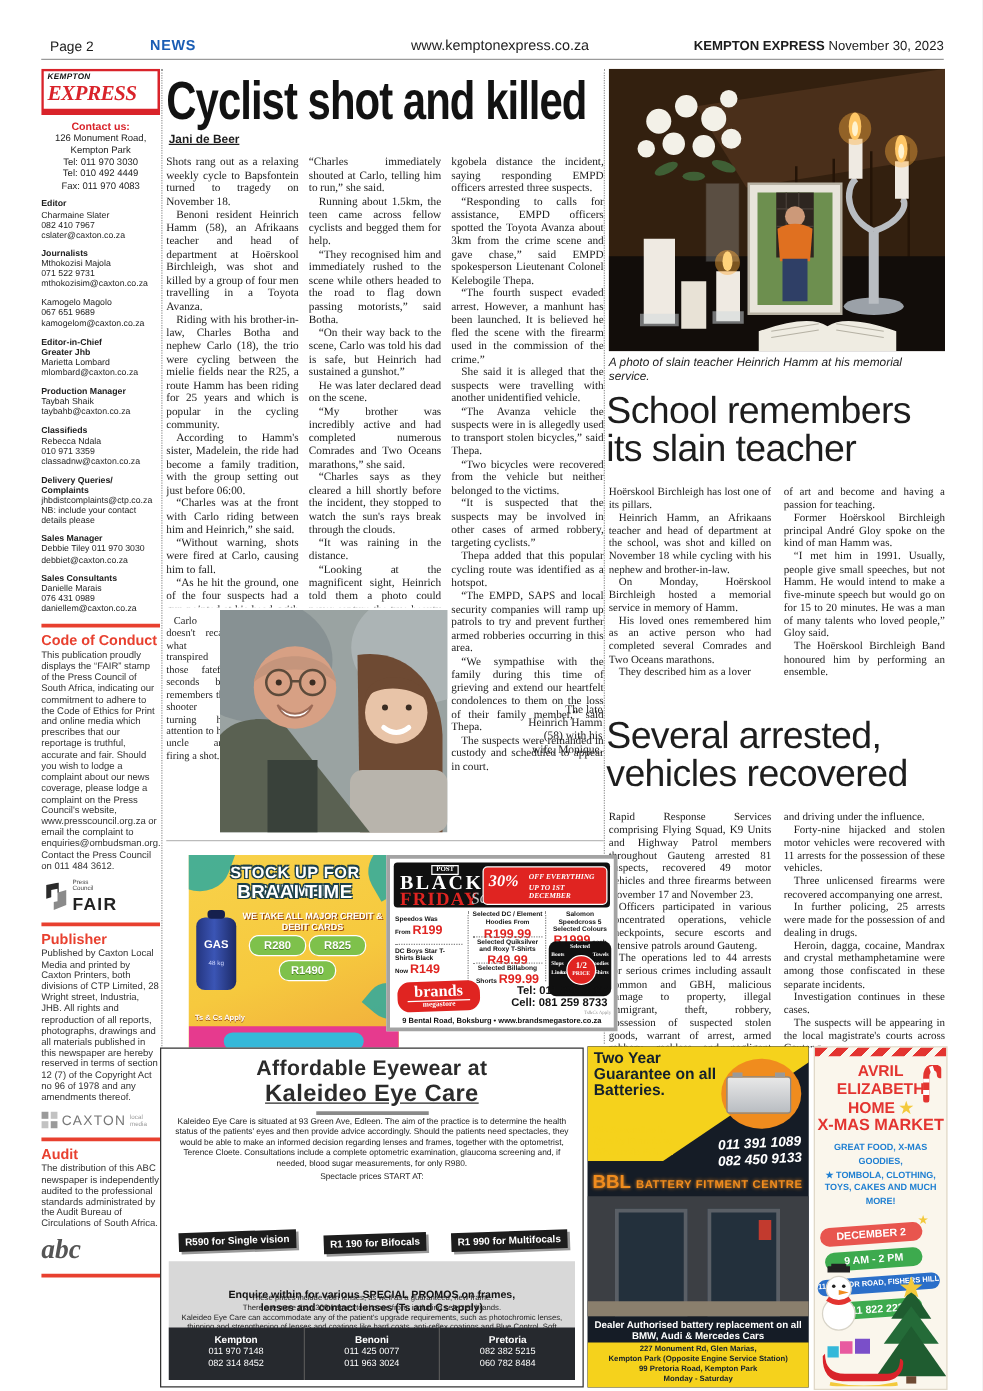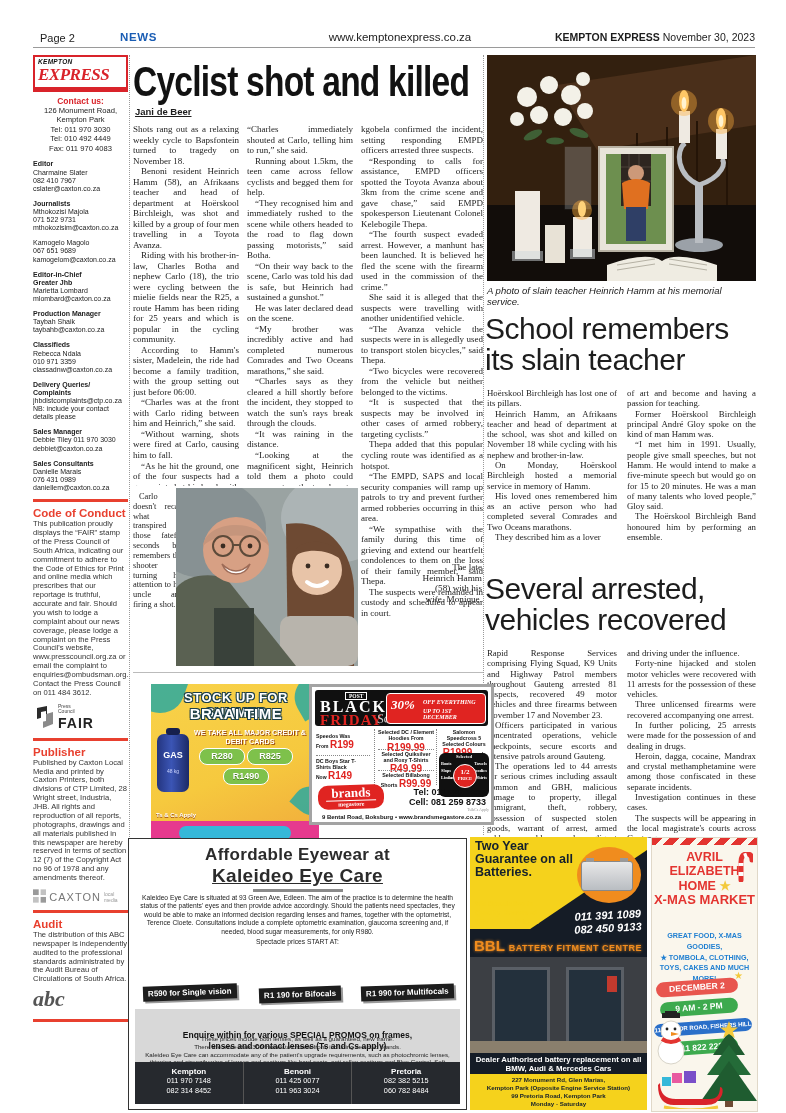--- a/index.html
+++ b/index.html
@@ -290,21 +290,21 @@
         <p>He was later declared dead on the scene.</p>
         <p>“My brother was incredibly active and had completed numerous Comrades and Two Oceans marathons,” she said.</p>
         <p>“Charles says as they cleared a hill shortly before the incident, they stopped to watch the sun's rays break through the clouds.</p>
         <p>“It was raining in the distance.</p>
         <p>“Looking at the magnificent sight, Heinrich told them a photo could never capture the true beauty of such a sight. It was the last thing he said before his death.”</p>
       </div>
 
   </div>
   <div class="abs bodycol just" style="left:361px;top:124px;width:122px;height:528px;">
     <div>
-        <p>kgobela confirmed the incident, setting responding EMPD officers arrested three suspects.</p>
+        <p>kgobela distance the incident, saying responding EMPD officers arrested three suspects.</p>
         <p>“Responding to calls for assistance, EMPD officers spotted the Toyota Avanza about 3km from the crime scene and gave chase,” said EMPD spokesperson Lieutenant Colonel Kelebogile Thepa.</p>
         <p>“The fourth suspect evaded arrest. However, a manhunt has been launched. It is believed he fled the scene with the firearm used in the commission of the crime.”</p>
         <p>She said it is alleged that the suspects were travelling with another unidentified vehicle.</p>
         <p>“The Avanza vehicle the suspects were in is allegedly used to transport stolen bicycles,” said Thepa.</p>
         <p>“Two bicycles were recovered from the vehicle but neither belonged to the victims.</p>
         <p>“It is suspected that the suspects may be involved in other cases of armed robbery, targeting cyclists.”</p>
         <p>Thepa added that this popular cycling route was identified as a hotspot.</p>
         <p>“The EMPD, SAPS and local security companies will ramp up patrols to try and prevent further armed robberies occurring in this area.</p>
         <p>“We sympathise with the family during this time of grieving and extend our heartfelt condolences to them on the loss of their family member,” said Thepa.</p>
         <p>The suspects were remanded in custody and scheduled to appear in court.</p>
@@ -612,21 +612,21 @@
     <div class="avril-stripe"></div>
     <div class="avril-title" style="font-size:12.5px;margin-top:12px;">AVRIL ELIZABETH</div>
     <div class="avril-title" style="font-size:12.5px;">
       <span>HOME</span> <span class="star" style="position:static;">★</span>
     </div>
     <svg class="abs" style="right:4px;top:14px;" width="16" height="30" viewBox="0 0 16 30">
       <path d="M4 28 L4 10 Q4 2 10 2 Q15 2 15 8" stroke="#e33430" stroke-width="5" fill="none" stroke-linecap="round"></path>
       <path d="M4 24 L4 20 M4 14 L4 11 M7 4 L10 3" stroke="#fff" stroke-width="5" stroke-linecap="butt"></path>
     </svg>
     <div class="avril-title" style="font-size:13px;">X-MAS MARKET</div>
-    <div class="avril-body" style="margin-top:23px;">
+    <div class="avril-body" style="margin-top:5px;">
       <div>GREAT FOOD, X-MAS GOODIES,</div>
       <div>★ TOMBOLA, CLOTHING,</div>
       <div>TOYS, CAKES AND MUCH MORE!</div>
     </div>
     <div class="star" style="right:14px;top:132px;font-size:10px;">★</div>
     <div class="pill pill-red" style="left:4px;top:142px;width:82px;height:15px;font-size:8.5px;line-height:15px;transform:rotate(-4deg);">DECEMBER 2</div>
     <div class="pill pill-green" style="left:8px;top:162px;width:78px;height:15px;font-size:8.5px;line-height:15px;transform:rotate(-4deg);">9 AM - 2 PM</div>
     <div class="pill pill-blue" style="left:2px;top:183px;width:98px;height:13px;font-size:6px;line-height:13px;transform:rotate(-4deg);">11 CASTOR ROAD, FISHERS HILL</div>
     <div class="pill pill-green" style="left:14px;top:202px;width:72px;height:14px;font-size:8.5px;line-height:14px;transform:rotate(-4deg);">011 822 2233</div>
     <svg class="abs" style="right:0px;bottom:4px;" width="56" height="86" viewBox="0 0 56 86">

